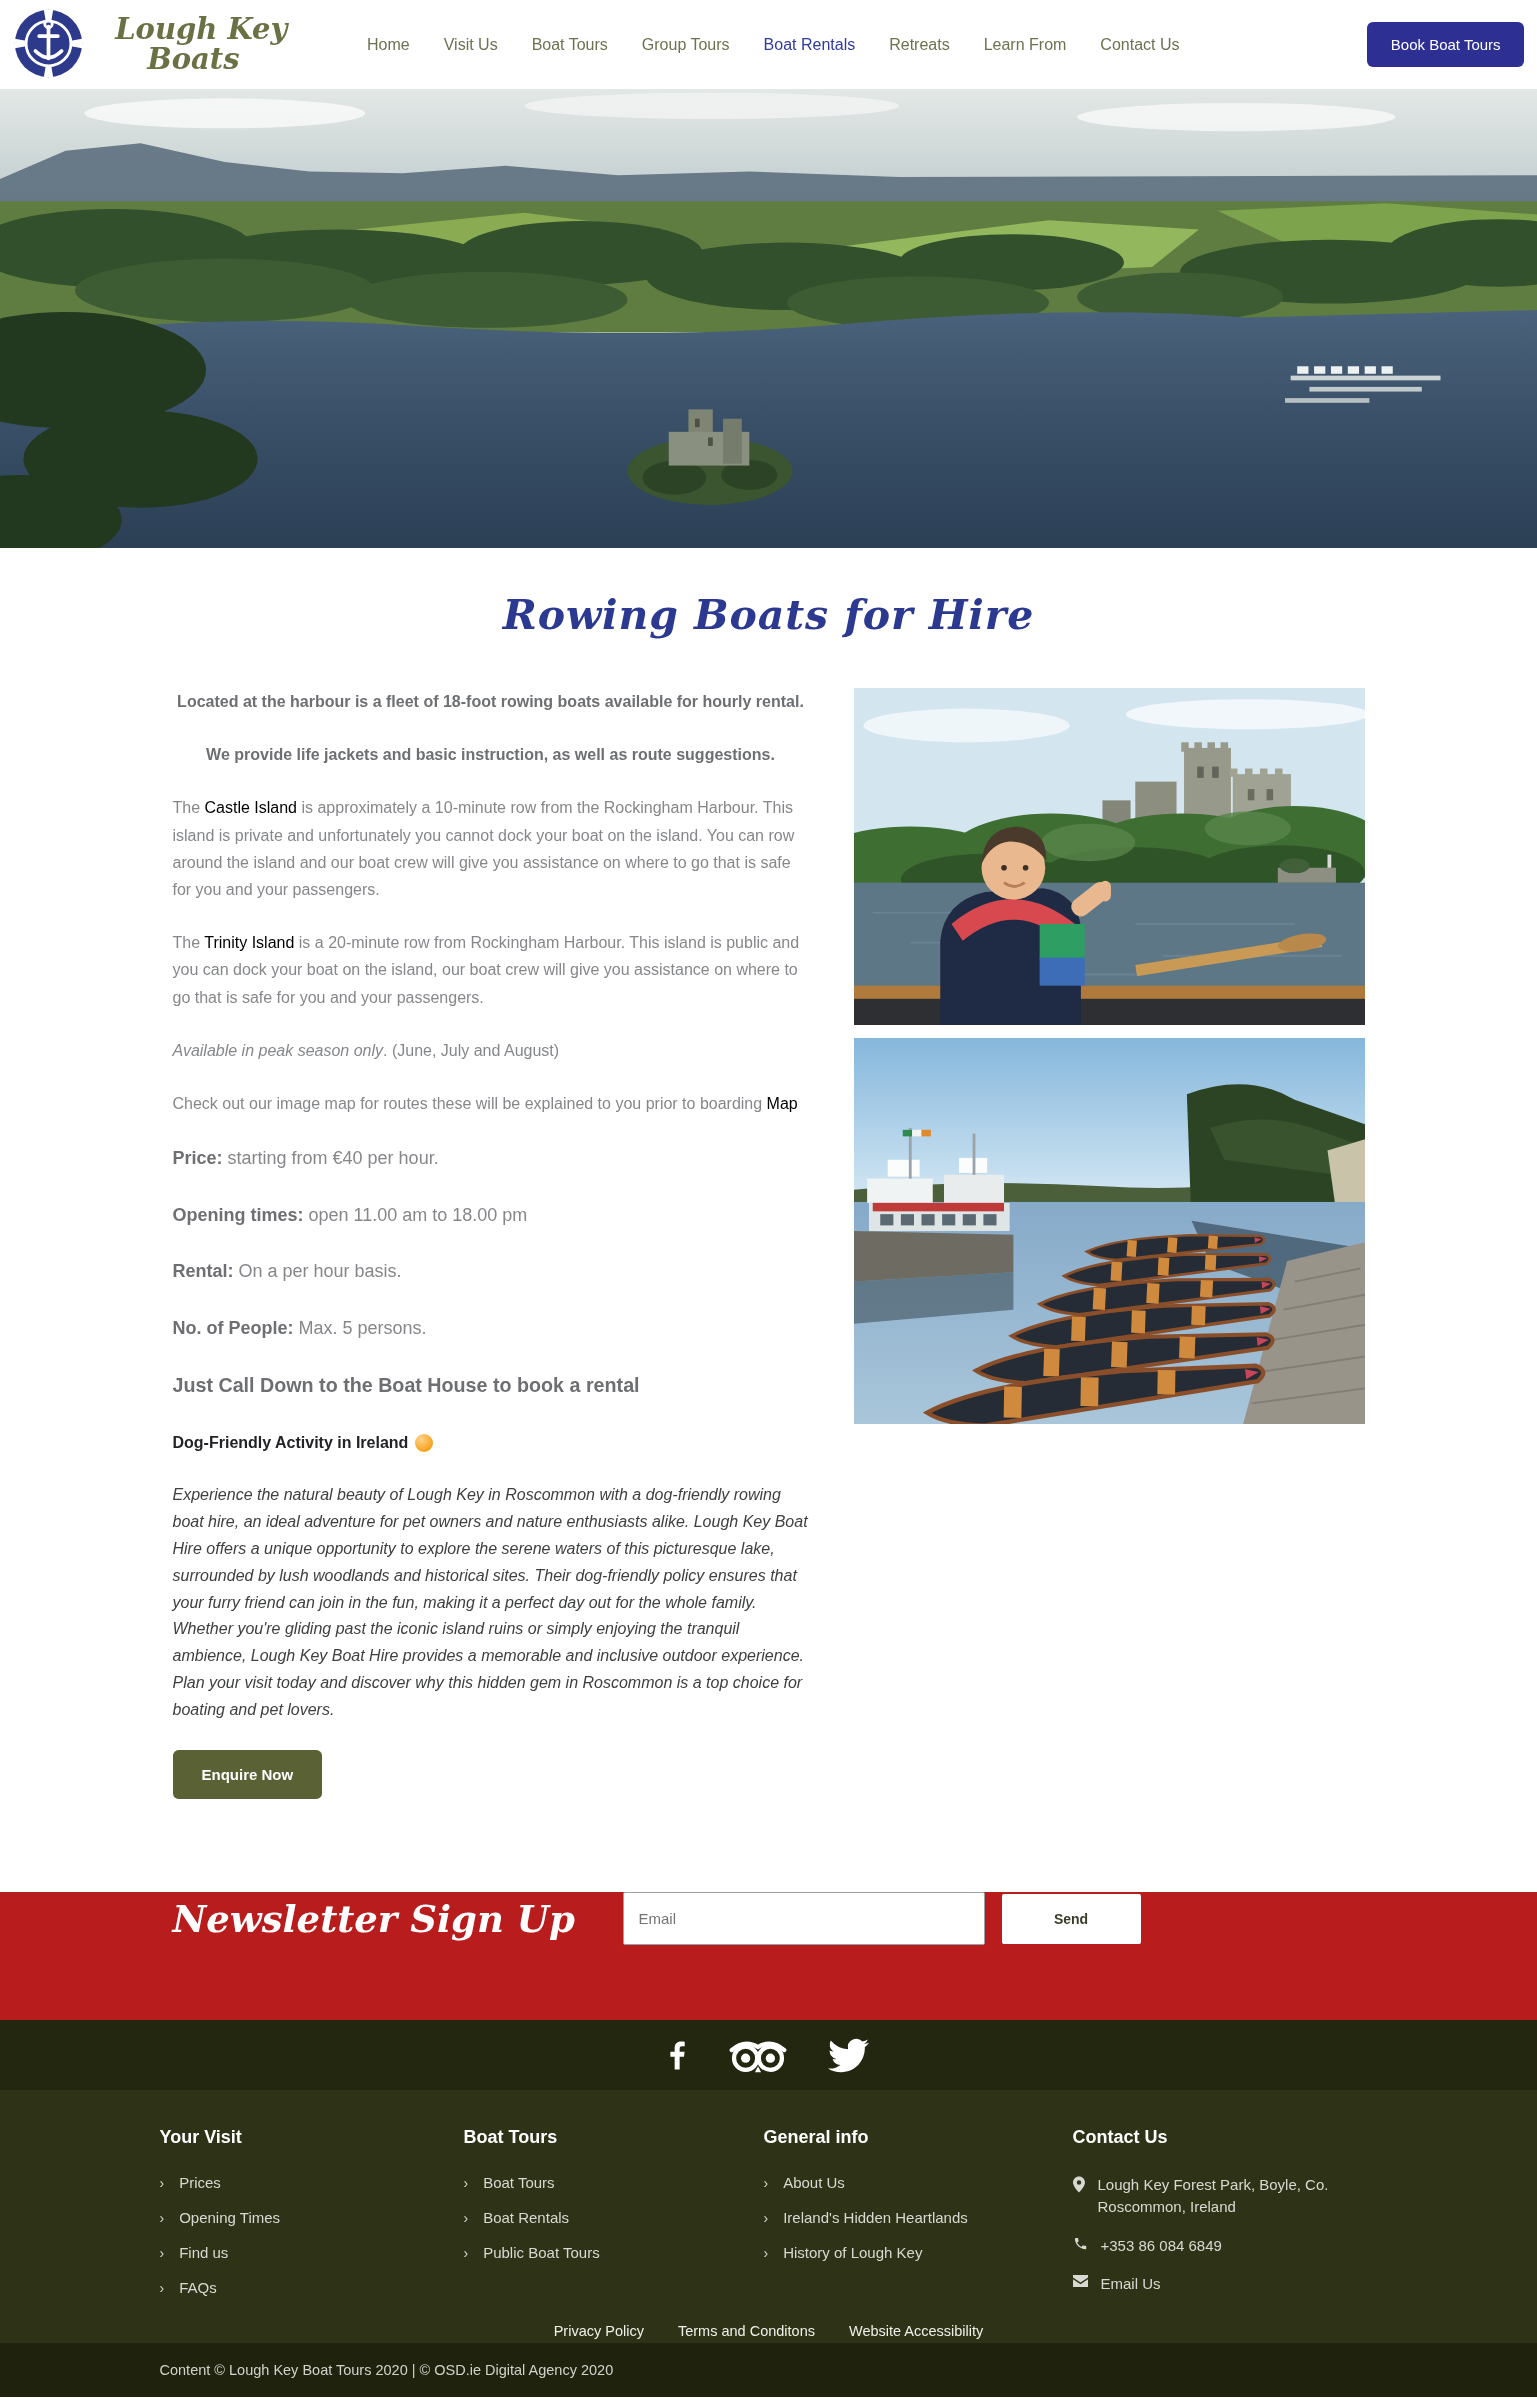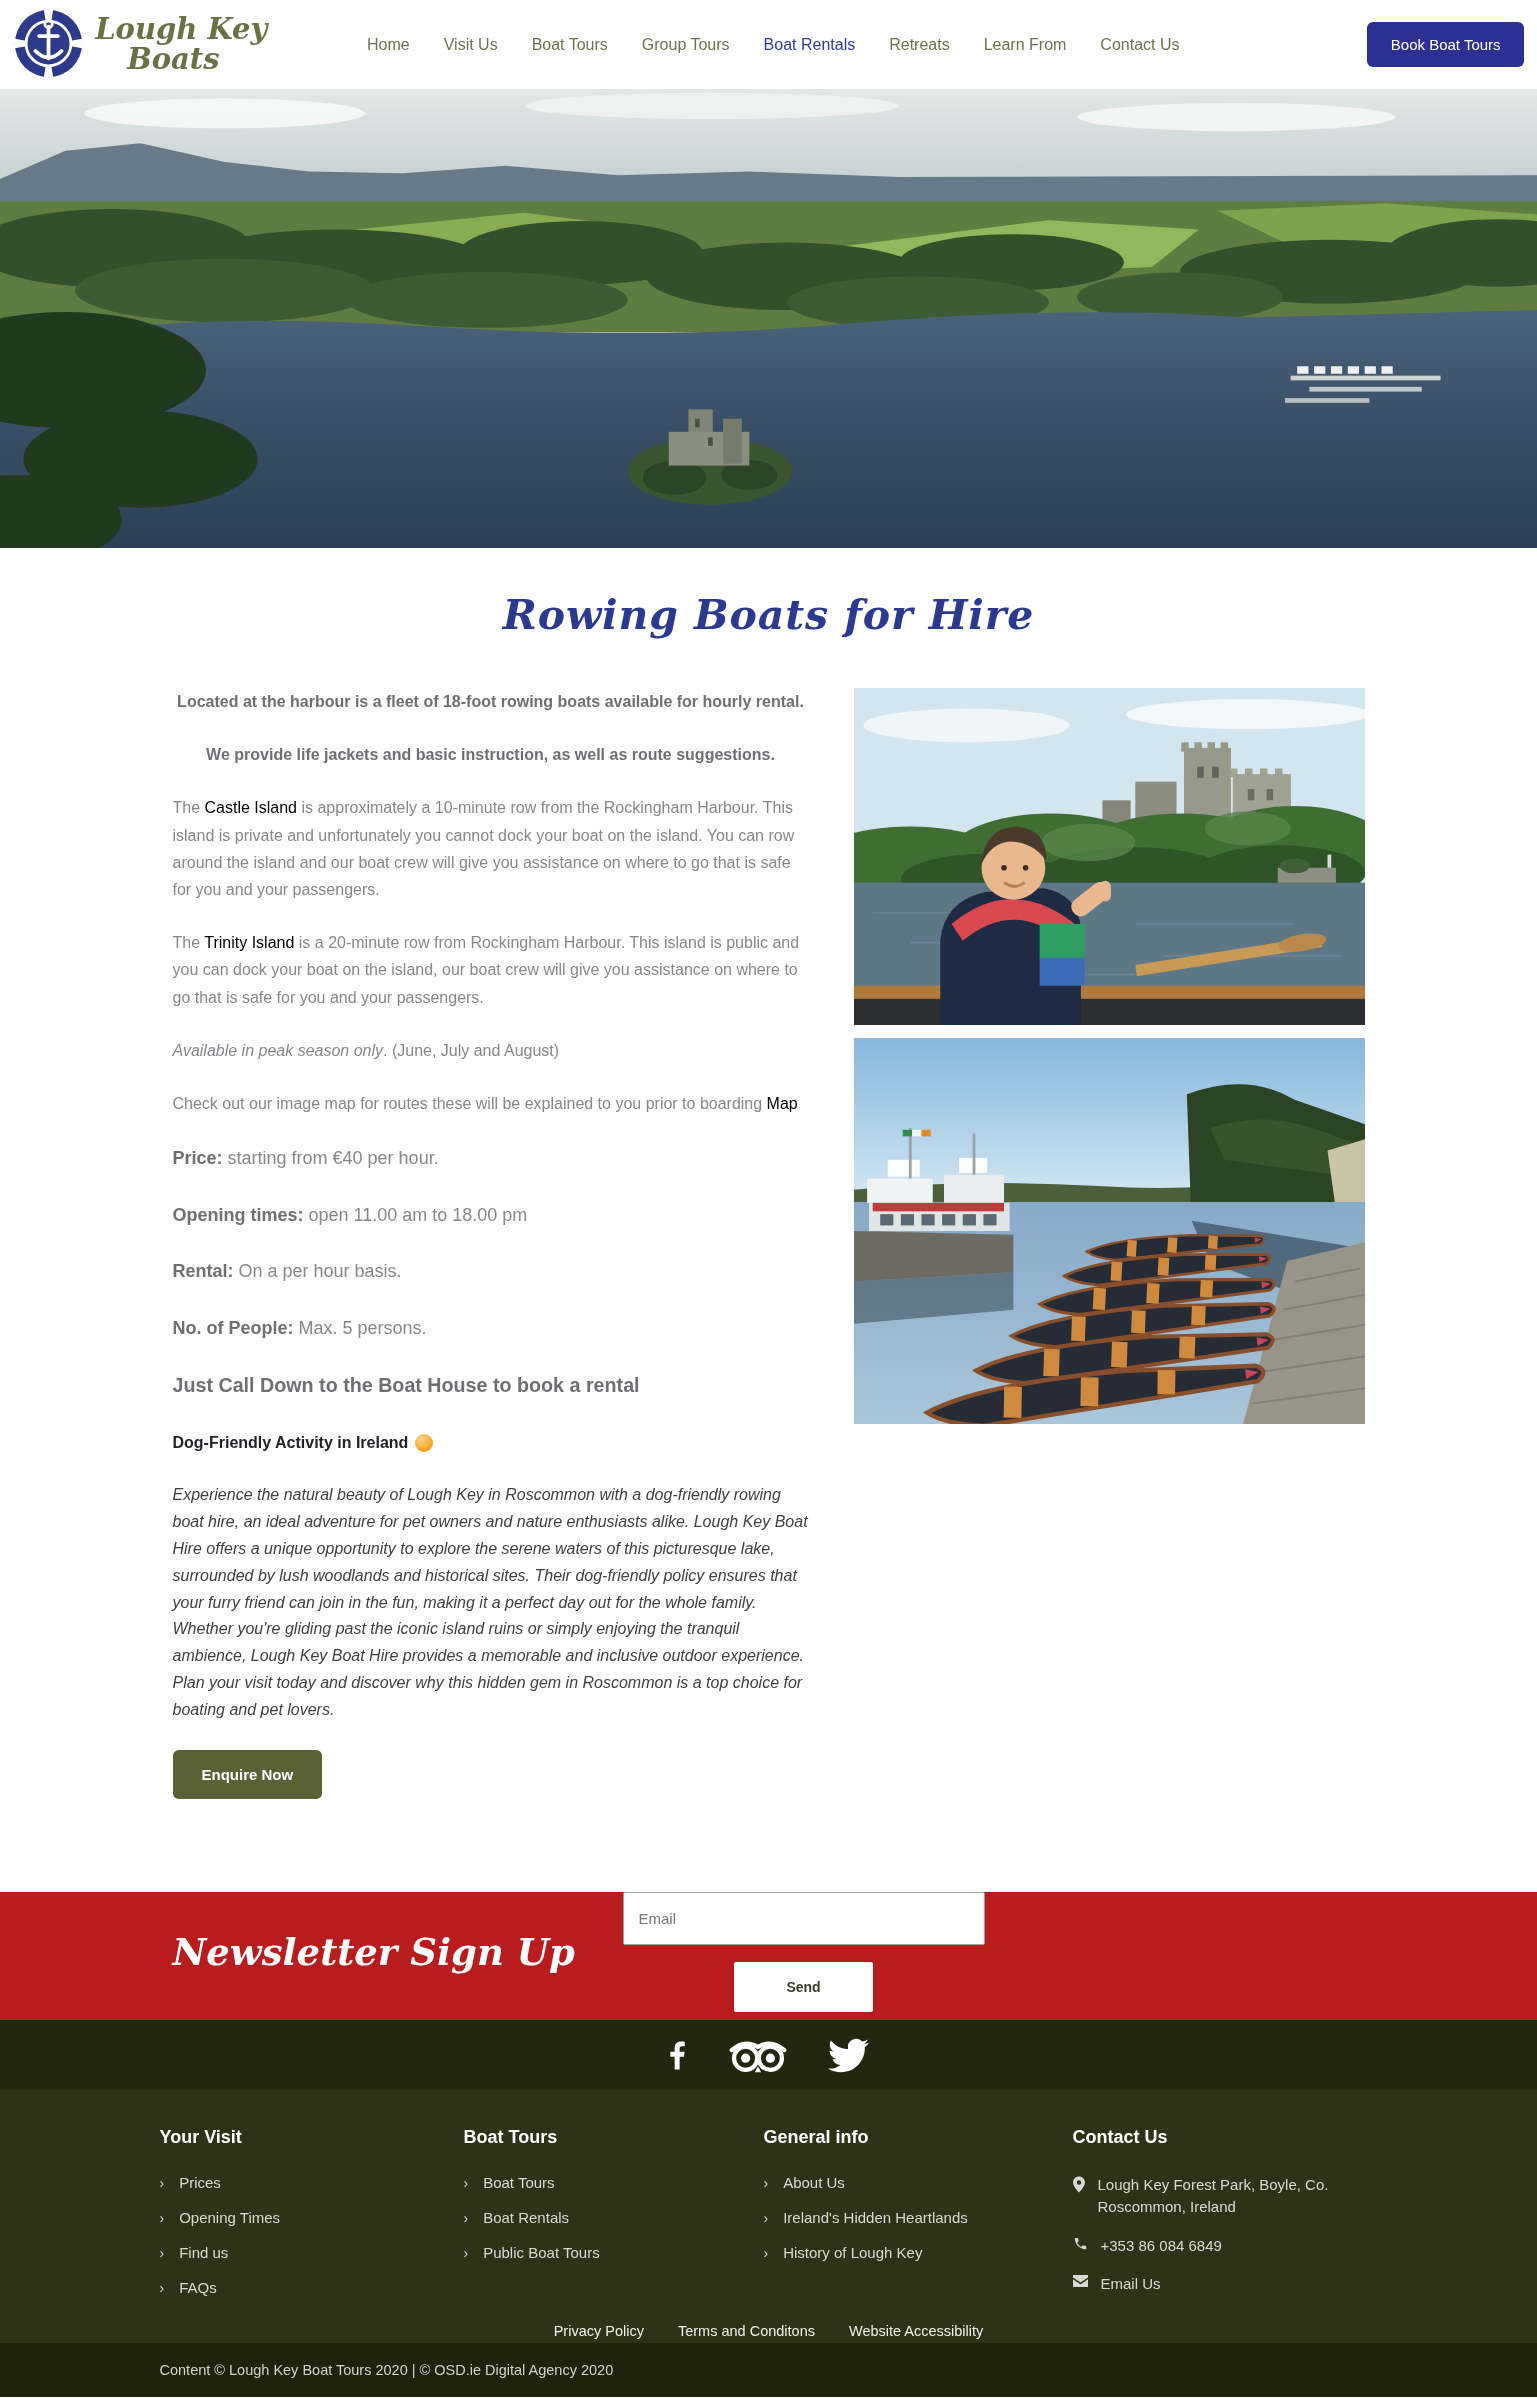--- a/index.html
+++ b/index.html
@@ -3,21 +3,21 @@
 <meta charset="utf-8">
 <style>
   * { box-sizing: border-box; }
   html,body { margin:0; padding:0; background:#fff; }
   body { width:1537px; font-family:"Liberation Sans", sans-serif; }
 
   
   .header { height:89px; display:flex; align-items:center; padding:0 13px; background:#fff; }
   .logo { display:flex; align-items:center; gap:11.2px; min-width:309px; cursor:pointer; }
   .logo-text { font-family:"DejaVu Serif", serif; font-style:italic; font-weight:bold;
-               color:#6b7145; font-size:29px; line-height:1.02; }
+               color:#6b7145; font-size:29px; line-height:1.02;margin-left:20px; }
   .logo-text .l2 { display:block; padding-left:32px; }
   .nav { display:flex; gap:34px; margin-left:45px; }
   .nav a { text-decoration:none; color:#6e7150; font-size:16px; }
   .nav a.active { color:#2f3aa0; }
   .cta-btn { margin-left:auto; background:#2d2f93; color:#fff; border:none; border-radius:6px;
              font-size:15px; font-family:inherit; padding:14px 23.4px; cursor:pointer; }
 
   
   .hero { height:459px; overflow:hidden; line-height:0; }
   .hero svg { width:100%; height:100%; }
@@ -44,21 +44,21 @@
                  font-size:15px; font-weight:bold; padding:16px 29px; cursor:pointer; }
   .img-col { width:511px; display:flex; flex-direction:column; gap:13px; }
   .photo { width:511px; overflow:hidden; line-height:0; }
   .photo svg { width:100%; height:100%; }
 
   
   .newsletter { height:128px; background:#b91c1c; display:flex; align-items:flex-start; }
   .nl-inner { width:1192px; margin:0 auto; display:flex; align-items:center; }
   .nl-title { font-family:"DejaVu Serif", serif; font-style:italic; font-weight:bold;
               color:#fff; font-size:37px; width:450px; }
-  .nl-form { display:flex; gap:17px; align-items:center;flex-direction:column; }
+  .nl-form { display:flex; gap:17px; align-items:center; }
   .nl-input { width:362px; height:53px; border:0.9px solid #9aa0a4; border-radius:1.9px;
               padding:0 15px; font-size:15px; font-family:inherit; color:#333; }
   .nl-send { width:139px; height:50px; background:#fff; border:none; border-radius:1.9px;
              color:#3a3d2a; font-weight:bold; font-size:14px; font-family:inherit; cursor:pointer; }
 
   
   .social { height:70px; background:#23270f; display:flex; align-items:center; justify-content:center; gap:37px; }
   .social a { display:flex; cursor:pointer; }
 
   

